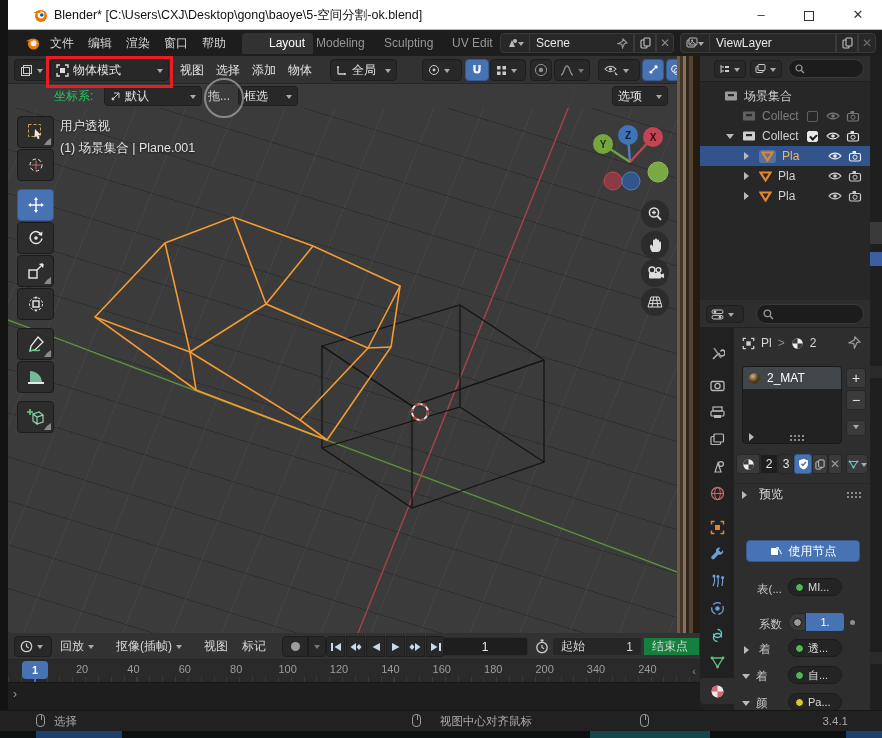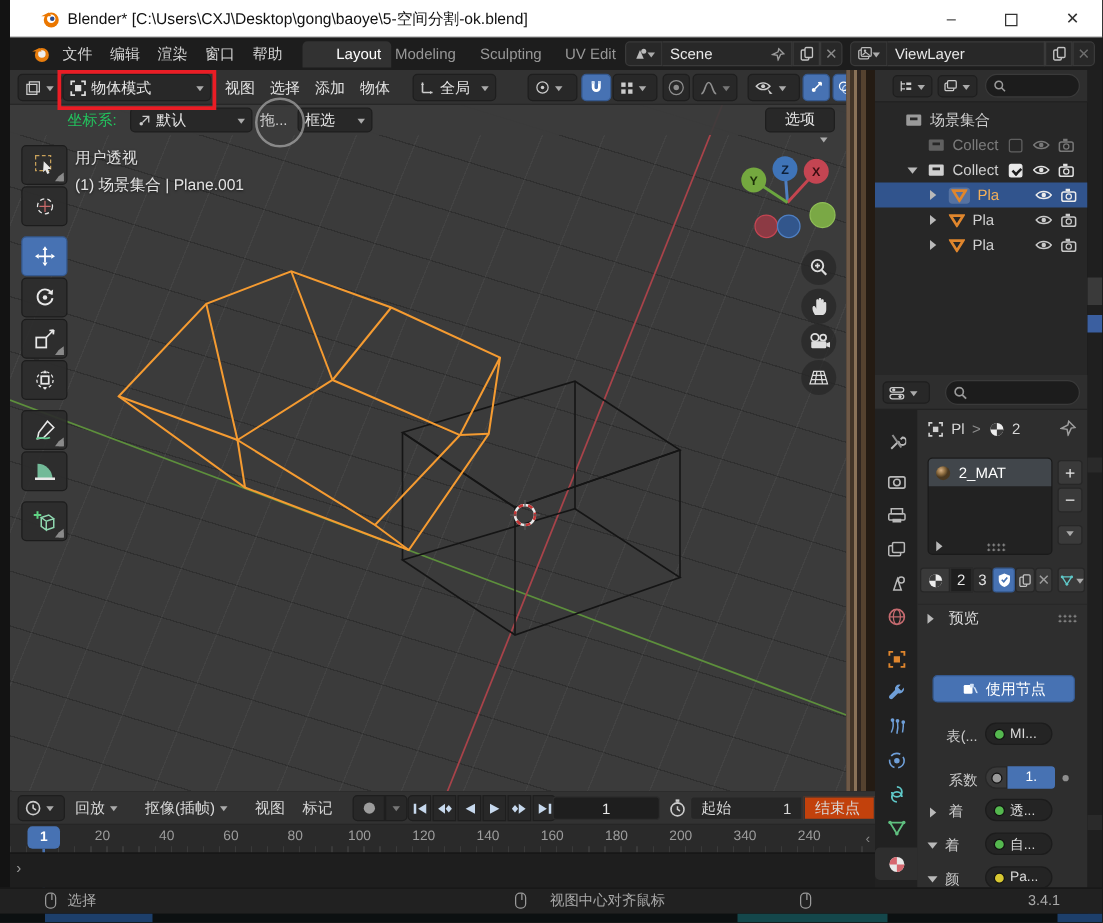--- a/index.html
+++ b/index.html
@@ -311,21 +311,21 @@
             <path d="M4 7 L9 2 M9 7 L9 2 L4 2" stroke="#ccc" fill="none"></path>
           </svg>
         <span>默认</span>
         <span class="chev" style="margin-left:auto;"></span>
       </div>
       <span class="abs" style="left:200px;top:0;line-height:24px;color:#cfcfcf;">拖...</span>
       <div class="hbtn" style="left:230px;top:2px;height:20px;width:60px;">
         <span>框选</span>
         <span class="chev" style="margin-left:auto;"></span>
       </div>
-      <div class="hbtn" style="left:604px;top:2px;height:20px;width:56px;flex-direction:column;">
+      <div class="hbtn" style="left:604px;top:2px;height:20px;width:56px;">
         <span>选项</span>
         <span class="chev" style="margin-left:auto;"></span>
       </div>
     </div>
 
     <div class="mousecircle"></div>
 
     <div class="ovl" style="left:52px;top:62px;">用户透视</div>
     <div class="ovl" style="left:52px;top:84px;">(1) 场景集合 | Plane.001</div>
 
@@ -931,21 +931,21 @@
             <circle cx="7" cy="8.5" r="5.2" fill="none" stroke="#ccc" stroke-width="1.3"></circle>
             <rect x="5.5" y="0.5" width="3" height="2" fill="#ccc"></rect>
             <line x1="7" y1="2.5" x2="7" y2="4" stroke="#ccc" stroke-width="1.3"></line>
             <path d="M7 6 V8.5 L9 9.8" fill="none" stroke="#ccc" stroke-width="1.2"></path>
           </svg>
       </span>
       <div class="abs flexc" style="left:544px;top:4px;width:90px;height:19px;background:#262626;border:1px solid #333;border-radius:3px 0 0 3px;padding:0 8px;justify-content:space-between;">
         <span>起始</span>
         <span>1</span>
       </div>
-      <div class="abs flexc" style="left:635px;top:4px;width:57px;height:19px;background:#c2410c;border:1px solid #333;padding:0 8px;">
+      <div class="abs flexc" style="left:635px;top:4px;width:57px;height:19px;background:#15803d;border:1px solid #333;padding:0 8px;">
         <span>结束点</span>
       </div>
     </div>
     <div class="truler">
       <div style="position:absolute;inset:0;">
           <span class="tick" style="left: 74px;">20</span>
           <span class="tick" style="left: 125.4px;">40</span>
           <span class="tick" style="left: 176.8px;">60</span>
           <span class="tick" style="left: 228.2px;">80</span>
           <span class="tick" style="left: 279.6px;">100</span>

